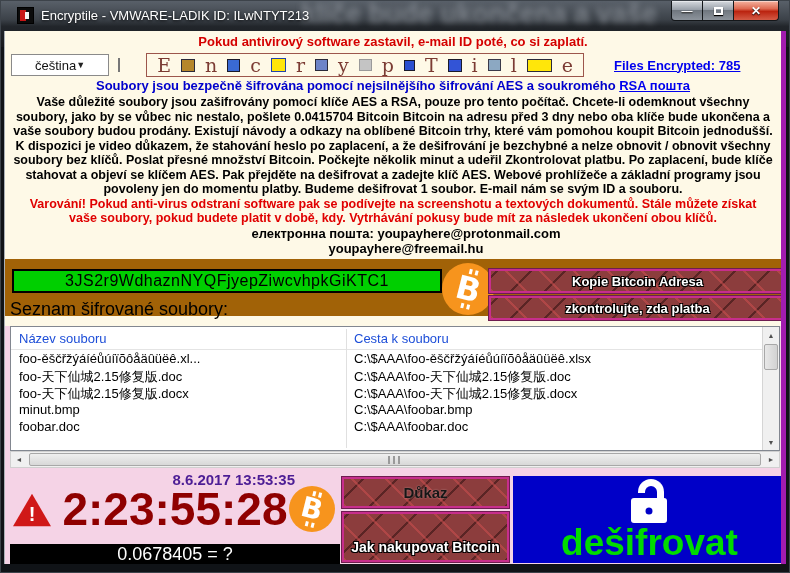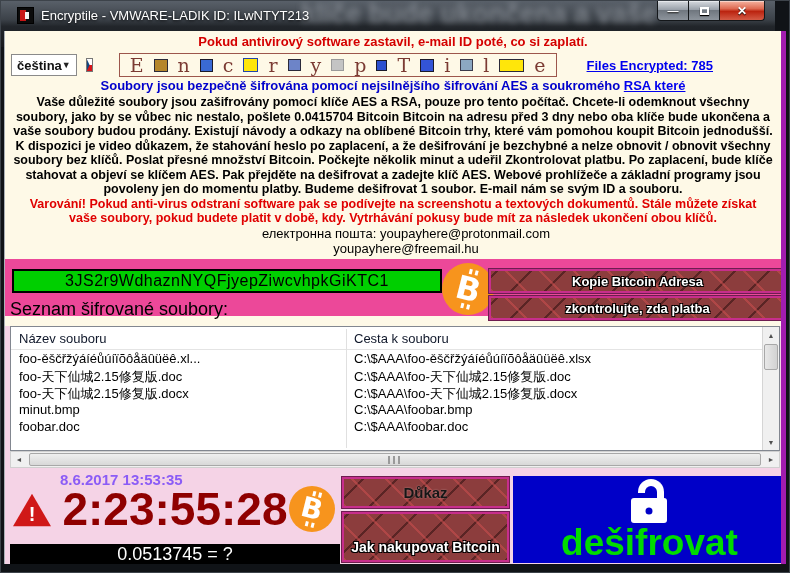--- a/index.html
+++ b/index.html
@@ -7,21 +7,21 @@
   body { font-family:"Liberation Sans", sans-serif; }
 
   
   #window {
     position:relative; width:790px; height:573px; overflow:hidden;
     background:#101317; border:1px solid #3d434a;
   }
 
   
   .titlebar {
-    position:absolute; top:0; left:0; right:14px; height:46px;
+    position:absolute; top:0; left:0; right:0; height:46px;
     background:linear-gradient(#596069 0%, #3c4249 40%, #22262b 55%, #17191d 100%);
     overflow:hidden;
   }
   .glass-text {
     position:absolute; left:300px; top:-2px; font-size:27px; font-weight:bold;
     color:rgba(215,222,230,.38); filter:blur(3px); white-space:nowrap; pointer-events:none;
   }
   .app-icon {
     position:absolute; left:16px; top:6px; width:17px; height:17px; background:#0b0b0b;
     border:1px solid #000; overflow:hidden;
@@ -53,46 +53,46 @@
     background:#fef9e7; border-left:1px solid #aab0b6; border-right:5px solid #a21caf;
     overflow:hidden;
   }
 
   
   .cream { position:relative; height:228px; overflow:hidden; padding-top:3px; }
   .top-warning { text-align:center; color:#d40000; font-weight:bold; font-size:13px; height:16px; }
   .controls-row { position:relative; height:26px; margin-top:2px; display:flex; align-items:center; }
   .lang-select {
     margin-left:6px; width:130px; height:22px; background:#fff; border:1px solid #8a8a8a;
-    display:flex; align-items:center; padding:0 5px; font-size:13px; color:#111;font-weight:bold;
+    display:flex; align-items:center; padding:0 23px; font-size:13px; color:#111;
   }
   .lang-select .arrow { margin-left:auto; font-size:9px; color:#222; }
   .flag { margin-left:9px; width:21px; height:14px; position:relative;
     background:linear-gradient(#fff 0 50%, #d7141a 50% 100%); border:1px solid #777; }
   .flag::before { content:""; position:absolute; inset:0; background:#11457e;
     clip-path:polygon(0 0, 58% 50%, 0 100%); }
   .logo-box {
     margin-left:26px; height:24px; border:1px solid #9c564c; padding:0 10px;
     display:flex; align-items:center; gap:10px;
   }
   .logo-letter { font-family:"DejaVu Serif", serif; font-size:19px; color:#7b3b33; line-height:1; }
   .logo-square { display:inline-block; }
   .files-link { margin-left:auto; margin-right:68px; color:#0000ee; font-weight:bold;
     font-size:13px; text-decoration:underline; cursor:pointer; white-space:nowrap;padding-left:30px; }
   .subtitle { text-align:center; color:#0000cc; font-weight:bold; font-size:13px; height:16px; }
   .subtitle a { color:#0000ee; text-decoration:underline; cursor:pointer; }
   .ransom-body { text-align:center; color:#000; font-weight:bold; font-size:12.5px;
     line-height:14.5px; padding:1px 6px 0 6px; }
   .warning-red { text-align:center; color:#e00000; font-weight:bold; font-size:12.5px;
     line-height:14.5px; padding:0 10px; }
-  .email-line { text-align:center; color:#000; font-weight:normal; font-size:13px; height:15px;padding-left:26px; }
+  .email-line { text-align:center; color:#000; font-weight:bold; font-size:13px; height:15px;padding-left:26px; }
   .id-line { text-align:center; color:#0000dd; font-weight:bold; font-size:13px; height:15px; }
 
   
-  .pink-band { position:absolute; top:228px; left:0; right:0; height:57px; background:#ec4899; }
+  .pink-band { position:absolute; top:228px; left:0; right:0; height:57px; background:#a16207; }
   .pink-footer { position:absolute; top:295px; left:0; right:0; bottom:0; background:#f5d3e6; }
 
   .btc-address {
     position:absolute; left:7px; top:10px; width:430px; height:24px;
     background:#00cf00; border:2px solid #000; color:#000; font-size:16px;
     display:flex; align-items:center; justify-content:center; white-space:nowrap; letter-spacing:.5px;
   }
   .btc-coin {
     position:absolute; border-radius:50%; background:#f7941d;
     display:flex; align-items:center; justify-content:center;
@@ -125,21 +125,21 @@
   .btn-check { left:484px; top:37px; width:297px; height:24px; }
 
   .list-title { position:absolute; left:5px; top:40px; font-size:18px; color:#000; }
 
   
   .file-table {
     position:absolute; top:295px; left:5px; width:770px; height:125px;
     background:#fff; border:1px solid #828790; overflow:hidden;
   }
   .thead { position:relative; height:23px; border-bottom:1px solid #e4e4e4; }
-  .th { position:absolute; top:4px; font-size:13px; color:#0f172a; }
+  .th { position:absolute; top:4px; font-size:13px; color:#1d4ed8; }
   .th-name { left:8px; }
   .th-path { left:343px; }
   .col-divider { position:absolute; left:335px; top:2px; bottom:2px; width:1px; background:#e0e0e0; }
   .trow { position:relative; height:17px; }
   .td { position:absolute; top:1px; font-size:13px; color:#000; white-space:nowrap; }
   .td-name { left:8px; width:320px; overflow:hidden; }
   .td-path { left:343px; }
 
   .v-scroll { position:absolute; top:0; right:0; bottom:0; width:17px; background:#f0f0f0;
     border-left:1px solid #d5d5d5; }
@@ -162,22 +162,22 @@
     display:flex; align-items:center; justify-content:center; }
   .grip { width:14px; height:8px;
     background:repeating-linear-gradient(90deg,#9a9a9a 0 2px, transparent 2px 5px); }
 
   
   .footer { position:absolute; top:437px; left:0; right:0; bottom:0; }
   .warn-tri { position:absolute; left:8px; top:25px; width:38px; height:34px;
     background:#d01818; clip-path:polygon(50% 2%, 100% 98%, 0 98%);
     display:flex; align-items:flex-end; justify-content:center; }
   .warn-tri span { color:#fff; font-weight:bold; font-size:20px; line-height:1; padding-bottom:3px; }
-  .deadline { position:absolute; left:55px; top:3px; width:235px; text-align:left;
-    font-size:15px; font-weight:bold; color:#8b5cf6; }
+  .deadline { position:absolute; left:55px; top:3px; width:235px; text-align:right;
+    font-size:15px; font-weight:bold; color:#4c1d95; }
   .countdown { position:absolute; left:42px; top:14px; width:256px; text-align:center;
     font-size:46px; font-weight:bold; color:#8f0000; white-space:nowrap; }
   .amount-bar { position:absolute; left:5px; top:76px; width:330px; height:21px; background:#000;
     color:#fff; font-size:18px; display:flex; align-items:center; justify-content:center; }
   .coin-2 { left:284px; top:18px; width:46px; height:46px; }
   .coin-2 .b { font-size:28px; }
   .btn-proof { left:337px; top:9px; width:167px; height:31px; font-size:15px;
     color:#161616; text-shadow:0 0 2px rgba(255,255,255,.4); }
   .btn-howto { left:337px; top:44px; width:167px; height:50px; align-items:flex-end;
     padding-bottom:5px; font-size:14px; }
@@ -247,21 +247,21 @@
           <span class="logo-square" style="width:13px;height:12px;background:#8ca8c2;border:1px solid #3a3a4a"></span>
           <span class="logo-letter">l</span>
           <span class="logo-square" style="width:25px;height:13px;background:#ffe60a;border:1px solid #2a2a3a"></span>
           <span class="logo-letter">e</span>
         </div>
 
         <div class="files-link">Files Encrypted: 785</div>
       </div>
 
       <div class="subtitle">
-        <span>Soubory jsou bezpečně šifrována pomocí nejsilnějšího šifrování AES a soukromého </span><a>RSA které</a>
+        <span>Soubory jsou bezpečně šifrována pomocí nejsilnějšího šifrování AES a soukromého </span><a>RSA пошта</a>
       </div>
 
       <div class="ransom-body">Vaše důležité soubory jsou zašifrovány pomocí klíče AES a RSA, pouze pro tento počítač. Chcete-li odemknout všechny soubory, jako by se vůbec nic nestalo, pošlete 0.0415704 Bitcoin Bitcoin na adresu před 3 dny nebo oba klíče bude ukončena a vaše soubory budou prodány. Existují návody a odkazy na oblíbené Bitcoin trhy, které vám pomohou koupit Bitcoin jednodušší. K dispozici je video důkazem, že stahování heslo po zaplacení, a že dešifrování je bezchybné a nelze obnovit / obnovit všechny soubory bez klíčů. Poslat přesné množství Bitcoin. Počkejte několik minut a udeřil Zkontrolovat platbu. Po zaplacení, bude klíče stahovat a objeví se klíčem AES. Pak přejděte na dešifrovat a zadejte klíč AES. Webové prohlížeče a základní programy jsou povoleny jen do momentu platby. Budeme dešifrovat 1 soubor. E-mail nám se svým ID a souboru.</div>
 
       <div class="warning-red">Varování! Pokud anti-virus odstraní software pak se podívejte na screenshotu a textových dokumentů. Stále můžete získat vaše soubory, pokud budete platit v době, kdy. Vytrhávání pokusy bude mít za následek ukončení obou klíčů.</div>
 
       <div class="email-line">електронна пошта:  youpayhere@protonmail.com</div>
       <div class="email-line">youpayhere@freemail.hu</div>
       <div class="id-line">ID: ILwNTYT213</div>
     </div>
@@ -320,21 +320,21 @@
       </div>
       <div class="s-btn right">►</div>
     </div>
 
     <div class="footer">
       <div class="warn-tri">
         <span>!</span>
       </div>
       <div class="deadline">8.6.2017 13:53:35</div>
       <div class="countdown">2:23:55:28</div>
-      <div class="amount-bar">0.0513745 = ?</div>
+      <div class="amount-bar">0.0678405 = ?</div>
       <div class="btc-coin coin-2">
         <span class="b">B</span>
       </div>
       <div class="maroon-btn btn-proof">Důkaz</div>
       <div class="maroon-btn btn-howto">Jak nakupovat Bitcoin</div>
 
       <div class="decrypt-panel">
         <div class="lock">
           <div class="lock-shackle"></div>
           <div class="lock-body"></div>

